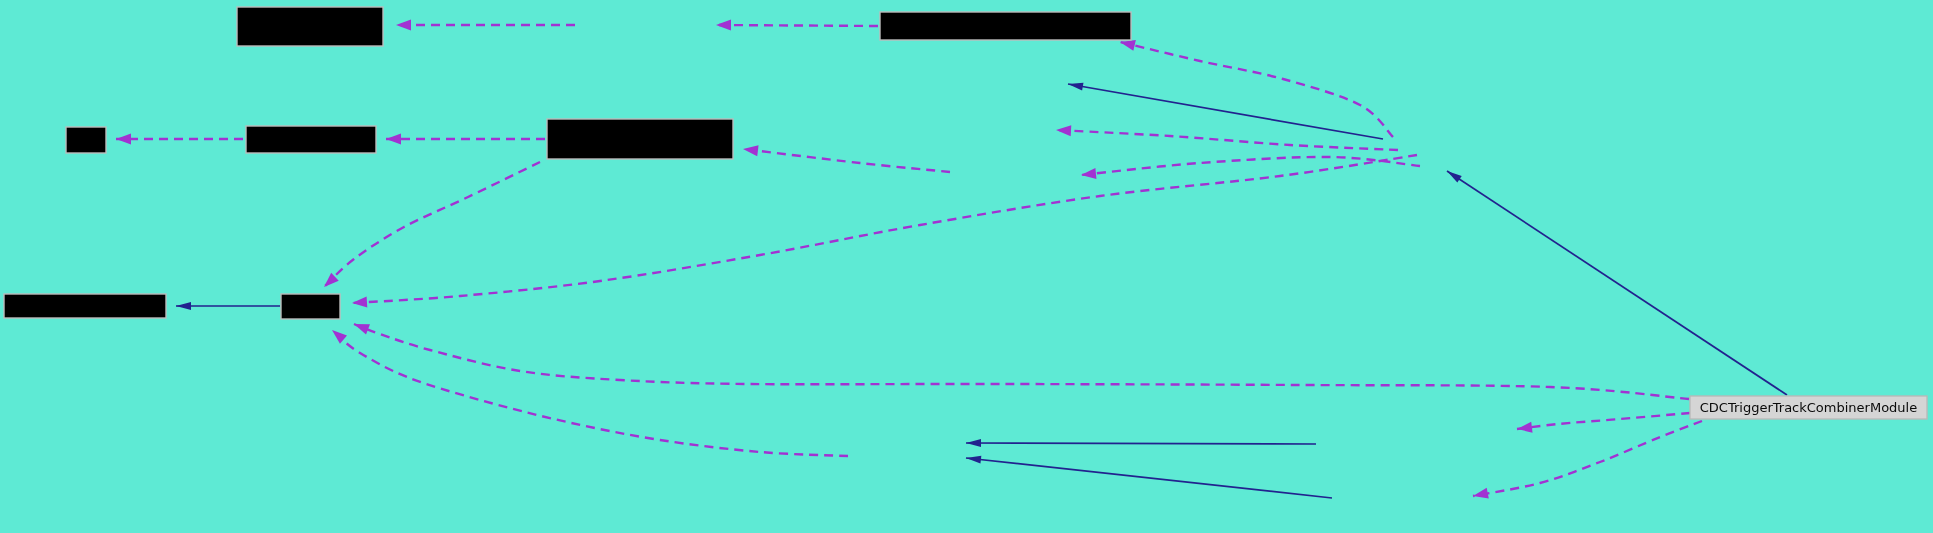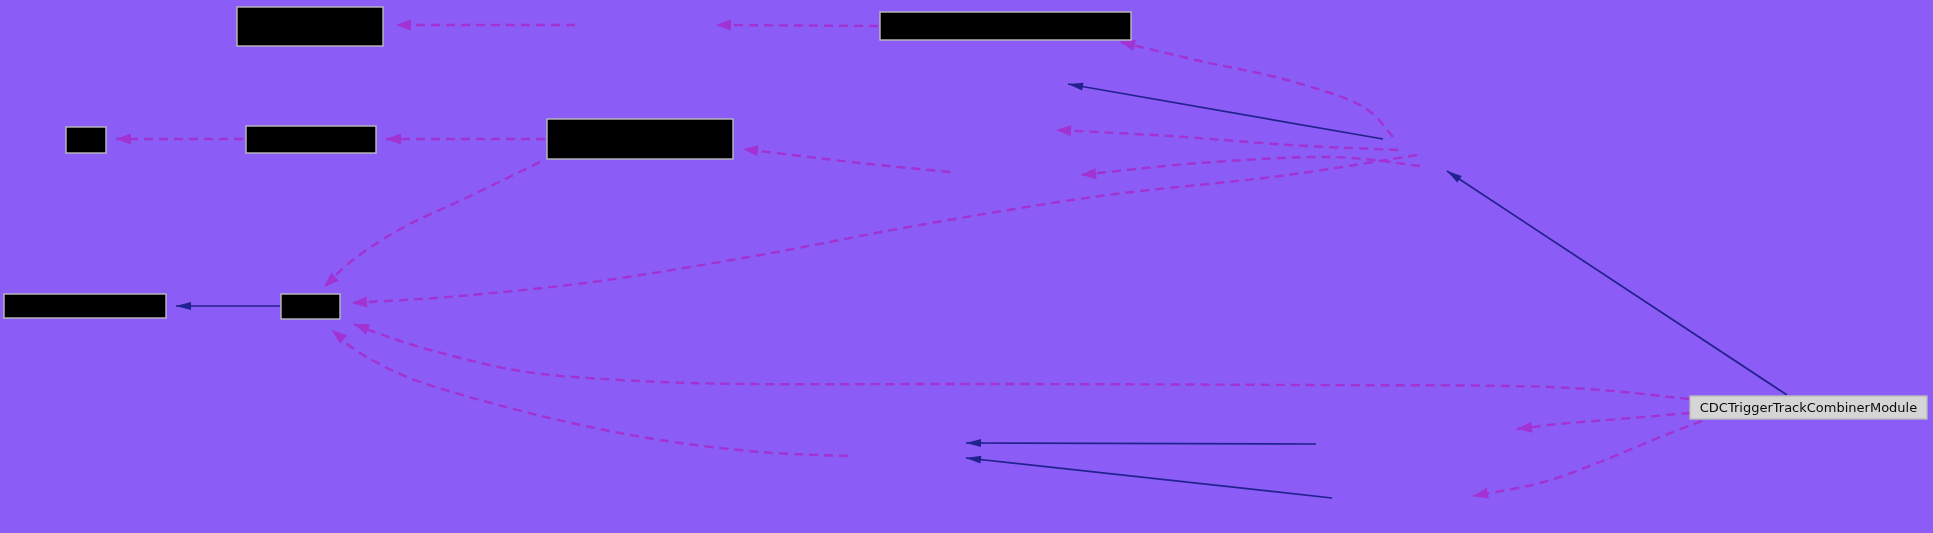--- a/index.html
+++ b/index.html
@@ -1,16 +1,16 @@
 <!DOCTYPE html>
 <html><head>
 <meta charset="utf-8">
 <style>
   html,body{margin:0;padding:0;background:#000;}
-  #stage{position:relative;width:1933px;height:533px;background:#8b5cf6;overflow:hidden;
+  #stage{position:relative;width:1933px;height:533px;background:#5eead4;overflow:hidden;
          font-family:"DejaVu Sans","Liberation Sans",sans-serif;}
   svg{position:absolute;left:0;top:0;}
   text{font-family:"DejaVu Sans","Liberation Sans",sans-serif;}
 </style>
 </head>
 <body>
 
 <div id="stage">
   <svg id="canvas" width="1933" height="533" viewBox="0 0 1933 533">
       <g>

